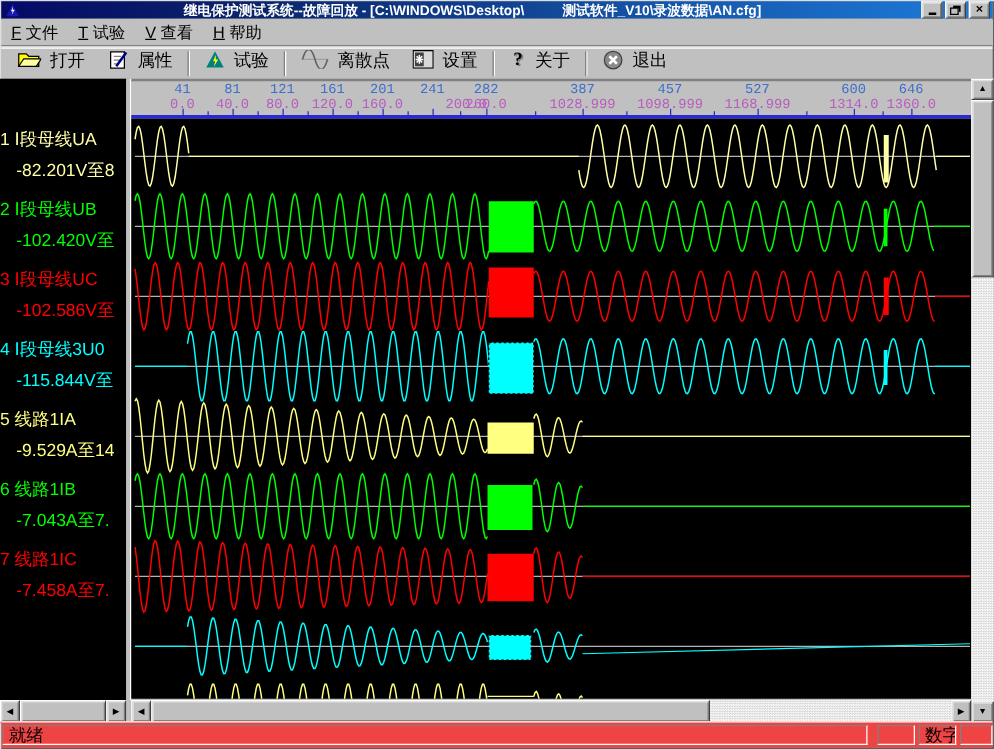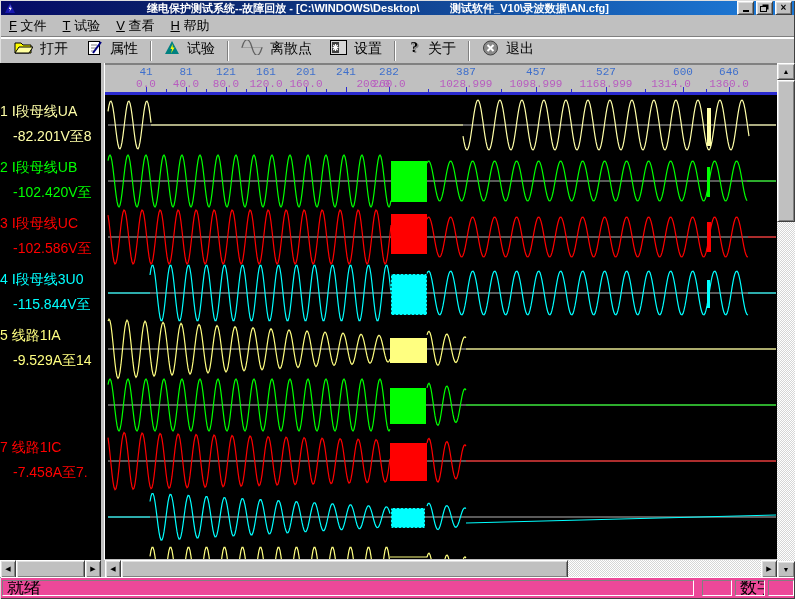--- a/index.html
+++ b/index.html
@@ -60,22 +60,22 @@
           display:flex;align-items:center;justify-content:center;font-size:7px;color:#000;}
   .sb-thumb{position:absolute;background:#c0c0c0;border:1px solid;border-color:#fff #404040 #404040 #fff;
             box-shadow:inset 1px 1px 0 #dfdfdf, inset -1px -1px 0 #808080;box-sizing:border-box;}
   .sb-trough{position:absolute;background:conic-gradient(#ffffff 25%,#d6d6d6 0 50%,#ffffff 0 75%,#d6d6d6 0) 0 0/2px 2px;}
   #vscroll-bg{position:absolute;left:777px;top:63px;width:18px;height:515px;background:#c0c0c0;}
   #hscroll-panel-bg{position:absolute;left:0;top:560px;width:101px;height:18px;background:#c0c0c0;}
   #hscroll-wave-bg{position:absolute;left:105px;top:560px;width:672px;height:18px;background:#c0c0c0;}
   #corner-fill{position:absolute;left:101px;top:560px;width:4px;height:18px;background:#c0c0c0;}
 
   
-  #statusbar{position:absolute;left:1px;right:1px;bottom:1px;height:20px;background:#ec4899;
-             border-top:1px solid #fff;font-size:17px;color:#000;}
+  #statusbar{position:absolute;left:1px;right:1px;bottom:1px;height:20px;background:#ef4444;
+             border-top:1px solid #fff;font-size:14px;color:#000;}
   .spanel{position:absolute;top:2px;height:16px;border:1px solid;border-color:#808080 #fff #fff #808080;
           box-sizing:border-box;padding:0 4px;line-height:14px;white-space:nowrap;overflow:hidden;}
 </style>
 </head>
 <body>
 
 <div id="window">
 
   <div id="titlebar">
     <span id="title-icon" class="ticon">
@@ -181,20 +181,21 @@
         <span>退出</span>
       </div>
     </div>
 
   <div id="label-panel">
       <div class="ch-label" style="top: 40px; color: rgb(255, 255, 168);"><span>1 Ⅰ段母线UA</span><span class="l2">-82.201V至8</span></div>
       <div class="ch-label" style="top: 96px; color: rgb(0, 255, 0);"><span>2 Ⅰ段母线UB</span><span class="l2">-102.420V至</span></div>
       <div class="ch-label" style="top: 152px; color: rgb(255, 0, 0);"><span>3 Ⅰ段母线UC</span><span class="l2">-102.586V至</span></div>
       <div class="ch-label" style="top: 208px; color: rgb(0, 255, 255);"><span>4 Ⅰ段母线3U0</span><span class="l2">-115.844V至</span></div>
       <div class="ch-label" style="top: 264px; color: rgb(255, 255, 128);"><span>5 线路1IA</span><span class="l2">-9.529A至14</span></div>
+      <div class="ch-label" style="top: 320px; color: rgb(0, 255, 0);"><span>6 线路1IB</span><span class="l2">-7.043A至7.</span></div>
       <div class="ch-label" style="top: 376px; color: rgb(255, 0, 0);"><span>7 线路1IC</span><span class="l2">-7.458A至7.</span></div>
     </div>
   <div id="sep-col"></div>
 
   <div id="ruler">
       <span class="rl-sample" style="left: 41px; color: rgb(62, 111, 204);">41</span>
       <span class="rl-ms" style="left: 41px; color: rgb(184, 92, 191);">0.0</span>
       <span class="rtick" style="left: 41px; top: 22px; height: 6px; background: rgb(42, 42, 208);"></span>
       <span class="rtick" style="left: 61px; top: 24px; height: 4px; background: rgb(42, 42, 208);"></span>
       <span class="rl-sample" style="left: 81px; color: rgb(62, 111, 204);">81</span>
@@ -227,21 +228,21 @@
       <span class="rtick" style="left: 396px; top: 24px; height: 4px; background: rgb(42, 42, 208);"></span>
       <span class="rl-sample" style="left: 431px; color: rgb(62, 111, 204);">457</span>
       <span class="rl-ms" style="left: 431px; color: rgb(184, 92, 191);">1098.999</span>
       <span class="rtick" style="left: 431px; top: 22px; height: 6px; background: rgb(42, 42, 208);"></span>
       <span class="rtick" style="left: 466px; top: 24px; height: 4px; background: rgb(42, 42, 208);"></span>
       <span class="rl-sample" style="left: 501px; color: rgb(62, 111, 204);">527</span>
       <span class="rl-ms" style="left: 501px; color: rgb(184, 92, 191);">1168.999</span>
       <span class="rtick" style="left: 501px; top: 22px; height: 6px; background: rgb(42, 42, 208);"></span>
       <span class="rtick" style="left: 540px; top: 24px; height: 4px; background: rgb(42, 42, 208);"></span>
       <span class="rl-sample" style="left: 578px; color: rgb(62, 111, 204);">600</span>
-      <span class="rl-ms" style="left: 566px; color: rgb(184, 92, 191);">1314.0</span>
+      <span class="rl-ms" style="left: 578px; color: rgb(184, 92, 191);">1314.0</span>
       <span class="rtick" style="left: 578px; top: 22px; height: 6px; background: rgb(42, 42, 208);"></span>
       <span class="rtick" style="left: 601px; top: 24px; height: 4px; background: rgb(42, 42, 208);"></span>
       <span class="rl-sample" style="left: 624px; color: rgb(62, 111, 204);">646</span>
       <span class="rl-ms" style="left: 624px; color: rgb(184, 92, 191);">1360.0</span>
       <span class="rtick" style="left: 624px; top: 22px; height: 6px; background: rgb(42, 42, 208);"></span>
     </div>
   <div id="ruler-line"></div>
 
   <div id="wave">
     <svg id="wave-svg" width="672" height="464">

